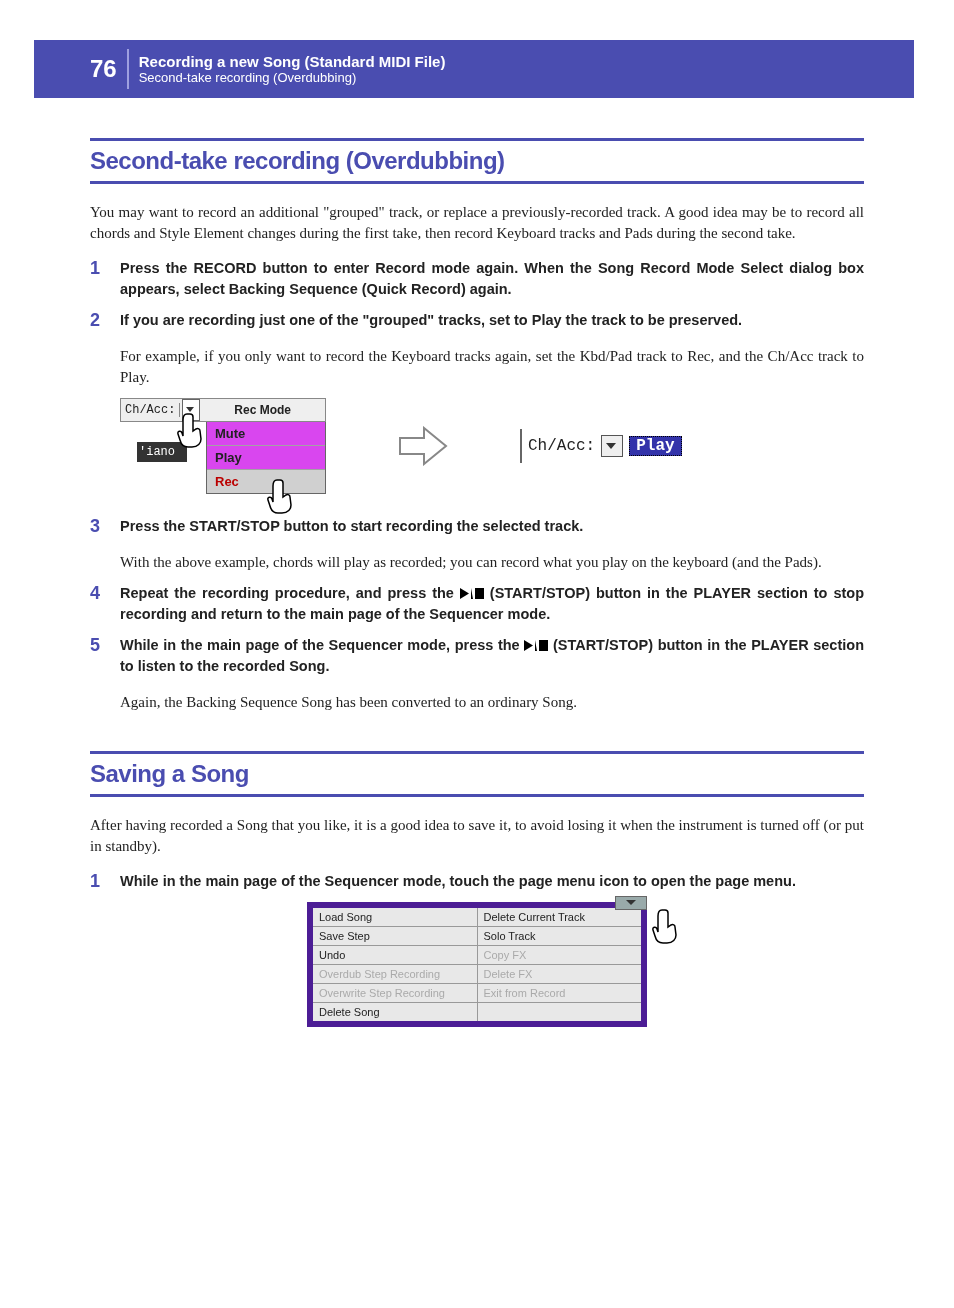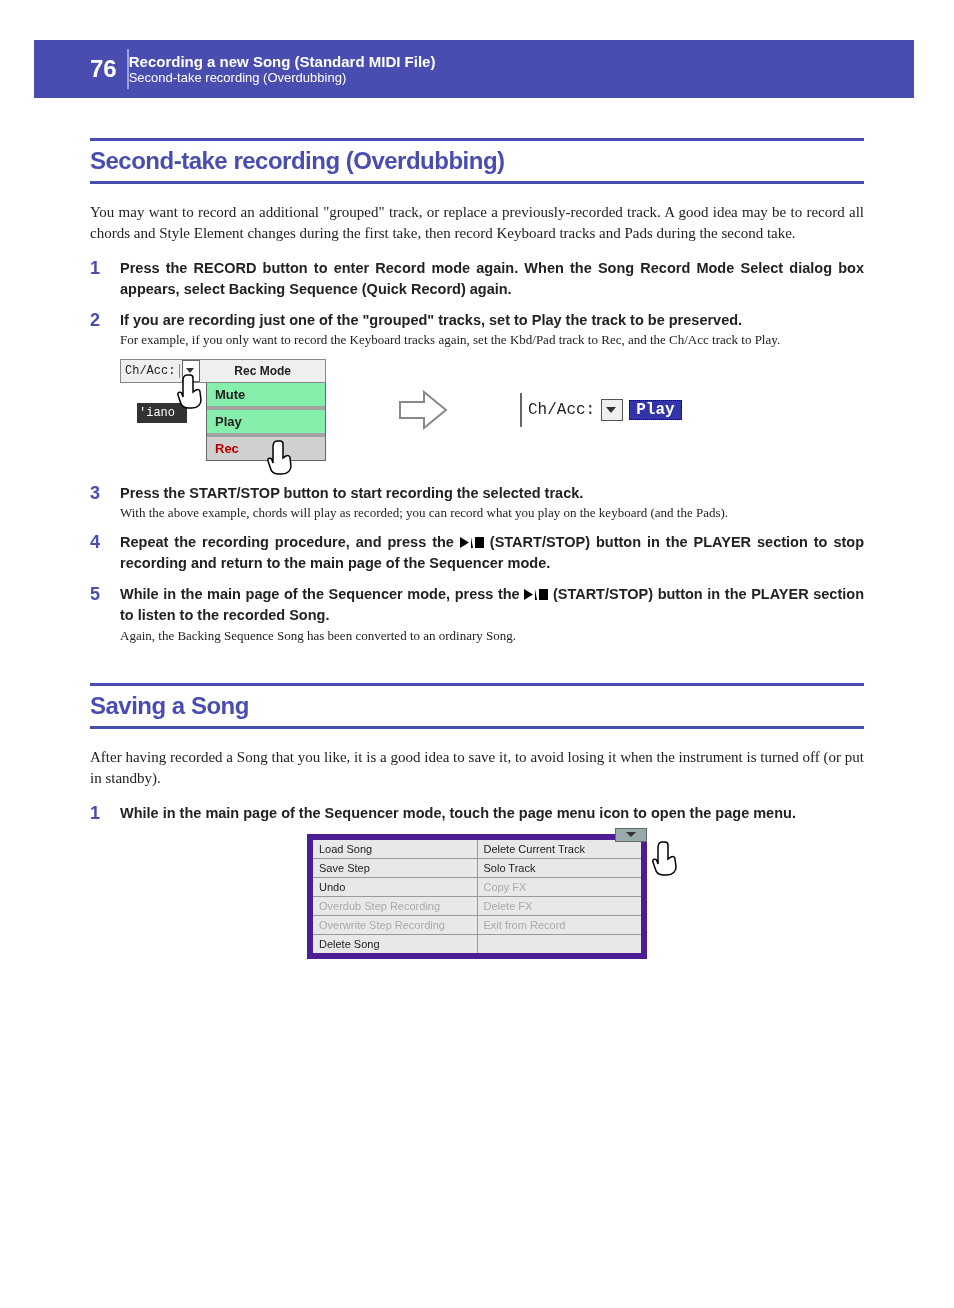--- a/index.html
+++ b/index.html
@@ -23,20 +23,21 @@
   .page-num {
     font-size: 24px;
     font-weight: 700;
     padding: 0 10px 0 56px;
     border-right: 2px solid #9ea0e0;
     height: 40px;
     display: flex;
     align-items: center;
   }
   .header-titles {
+    padding-left: 10px;
   }
   .header-chapter {
     font-size: 15px;
     font-weight: 700;
   }
   .header-sub {
     font-size: 13px;
     font-weight: 400;
   }
   .content {
@@ -81,24 +82,24 @@
   }
   .step-bold {
     font-family: 'Segoe UI Semibold', 'Myriad Pro', Arial, sans-serif;
     font-weight: 600;
     font-size: 14.5px;
     line-height: 1.45;
     text-align: justify;
   }
   .step-plain {
     font-family: Georgia, 'Times New Roman', serif;
-    font-size: 13px;
+    font-size: 15px;
     line-height: 1.4;
     text-align: justify;
-    margin-top: 0;
+    margin-top: 15px;
   }
   .inline-icon {
     display: inline-block;
     vertical-align: -1px;
   }
   
   .fig1 {
     margin: 10px 0 22px 30px;
     display: flex;
     align-items: center;
@@ -124,21 +125,21 @@
   .rm-dd-caret {
     width: 16px; height: 20px; border:1px solid #666; background:#fff; display:inline-block; margin-left:2px; position:relative;
   }
   .rm-dd-caret::after { content:""; position:absolute; left:3px; top:7px; border-left:4px solid transparent; border-right:4px solid transparent; border-top:5px solid #333; }
   .rm-title {
     flex:1; text-align:center; font-weight:bold; font-family: Arial,sans-serif;
   }
   .rm-menu {
     border:1px solid #666; border-top:none; width:118px; margin-left:86px; font-family: Arial,sans-serif; font-weight:bold; font-size:13px;
   }
-  .rm-menu div { padding:4px 8px; border-bottom:4px solid #a3a3a3; background:#86efac;}
+  .rm-menu div { padding:4px 8px; border-bottom:1px solid #a3a3a3; background:#d946ef;}
   .rm-menu div:last-child { border-bottom:none;}
   .rm-menu .sel { background:#d0d0d0; color:#b00; }
   .rm-piano {
     position:absolute; left:17px; top:44px; width:48px; height:20px; background:#333; color:#fff; font-family:'Courier New',monospace; font-size:12px; display:flex; align-items:center; padding-left:2px;
   }
   .hand1 {
     position:absolute; left:52px; top:12px; width:40px; height:44px;
   }
   .hand2 {
     position:absolute; left:142px; top:78px; width:40px; height:44px;

